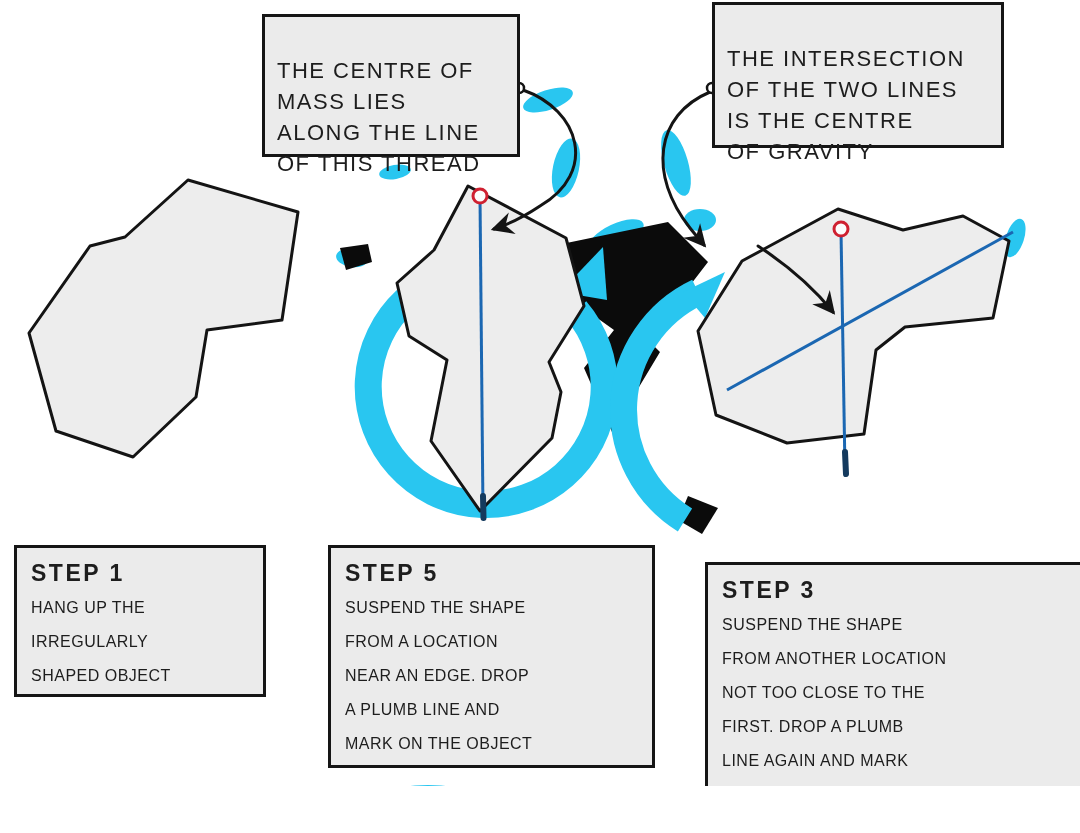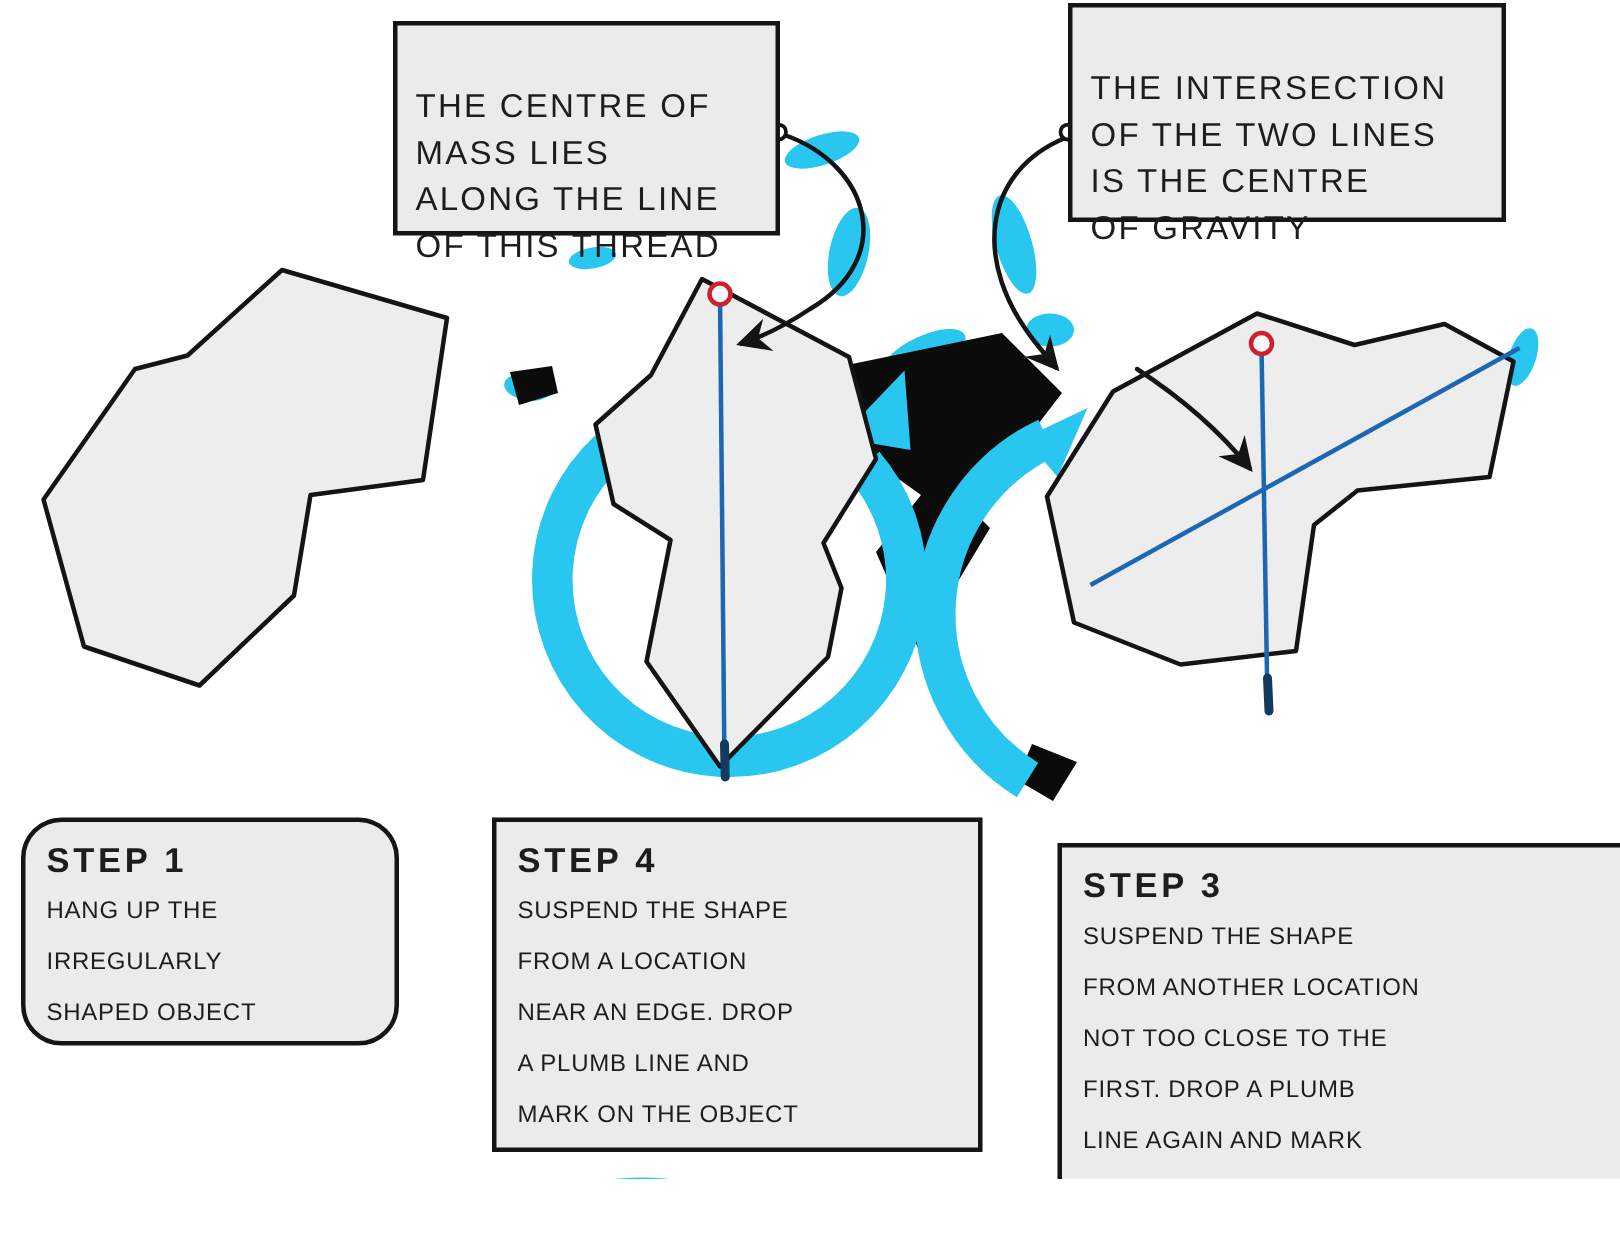--- a/index.html
+++ b/index.html
@@ -37,21 +37,21 @@
     font-size: 23px;
     letter-spacing: 2.5px;
     margin: 4px 0 4px 0;
   }
   .step-body {
     font-size: 16px;
     line-height: 34px;
     letter-spacing: 0.5px;
     white-space: pre-line;
   }
-  .step-1 { left: 14px;  top: 545px; width: 252px; height: 152px; border-radius: 27px; }
+  .step-1 { left: 14px;  top: 545px; width: 252px; height: 152px; }
   .step-2 { left: 328px; top: 545px; width: 327px; height: 223px; }
   .step-3 { left: 680px; top: 562px; width: 382px; height: 261px; margin-left: 25px; }
 
   
   .shape { fill: var(--shape-fill, #ededed); stroke: var(--shape-outline, #141414); stroke-width: 3; stroke-linejoin: round; }
   .cyanArrow { fill: none; stroke: var(--cyan, #29c6f0); stroke-width: 27; }
   .cyanFill { fill: var(--cyan, #29c6f0); }
   .ink { fill: #0b0b0b; }
   .plumb { stroke: var(--plumb-blue, #1b67b2); stroke-width: 3; fill: none; }
   .bob { stroke: var(--thread-dark, #143a5e); stroke-width: 6; stroke-linecap: round; }
@@ -137,21 +137,21 @@
 OF GRAVITY</div>
   </div>
 
   <div class="box step step-1">
     <div class="step-title">STEP 1</div>
     <div class="step-body">HANG UP THE
 IRREGULARLY
 SHAPED OBJECT</div>
   </div>
   <div class="box step step-2">
-    <div class="step-title">STEP 4</div>
+    <div class="step-title">STEP 5</div>
     <div class="step-body">SUSPEND THE SHAPE
 FROM A LOCATION
 NEAR AN EDGE. DROP
 A PLUMB LINE AND
 MARK ON THE OBJECT</div>
   </div>
   <div class="box step step-3">
     <div class="step-title">STEP 3</div>
     <div class="step-body">SUSPEND THE SHAPE
 FROM ANOTHER LOCATION

